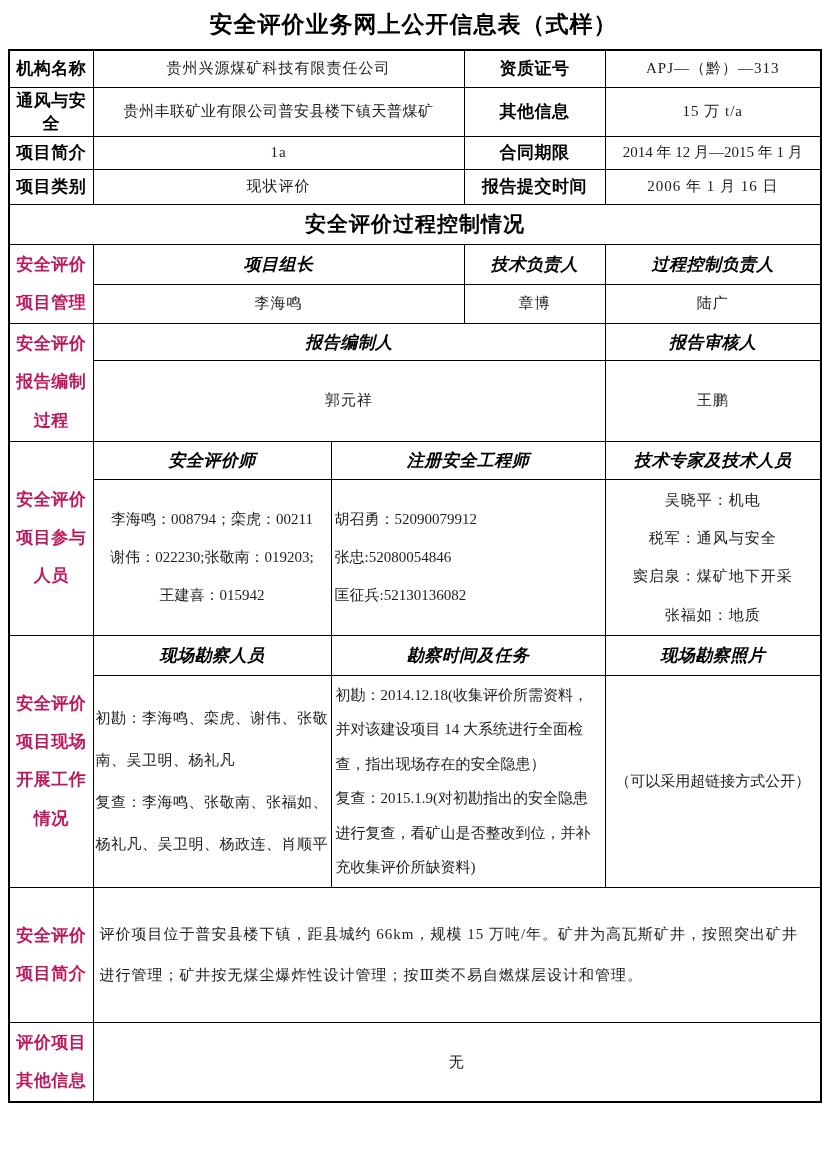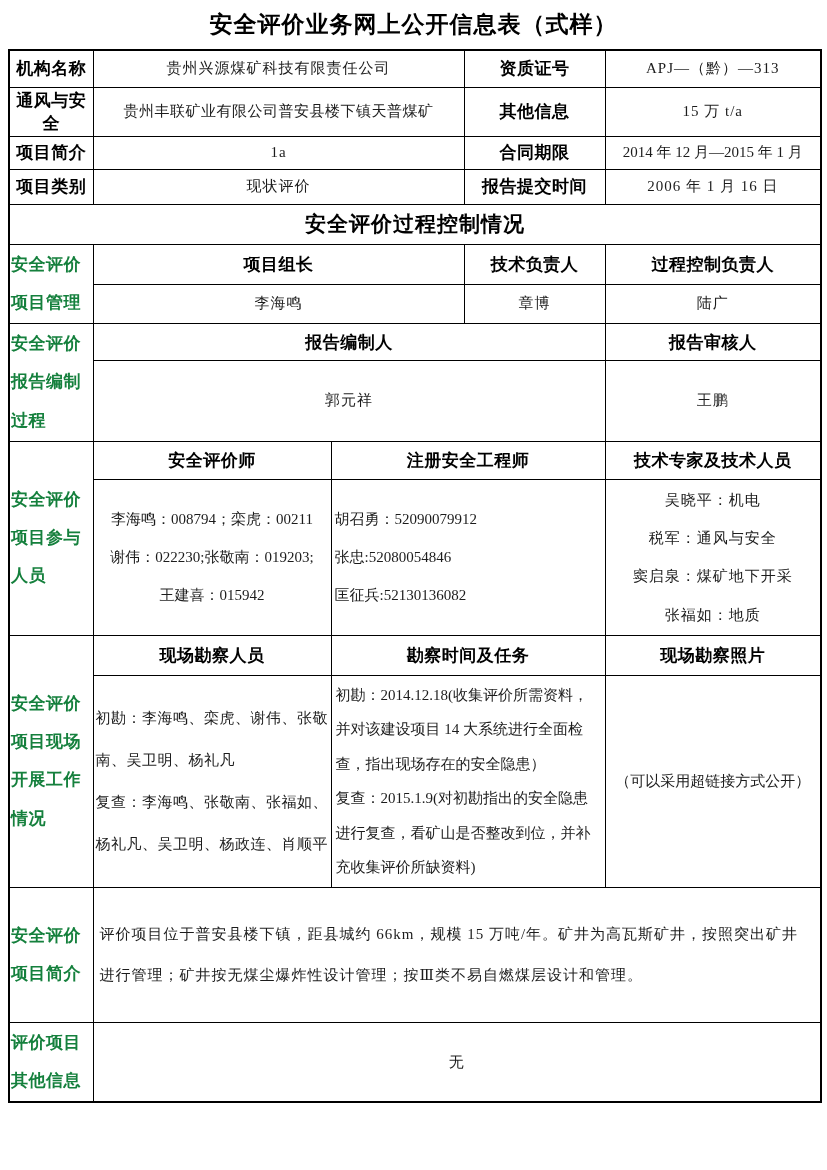--- a/index.html
+++ b/index.html
@@ -28,31 +28,31 @@
     color:#1c1c1c;
     overflow:hidden;
   }
   td.lab{
     font-family:"Liberation Sans","DejaVu Sans",sans-serif;
     font-weight:bold;text-align:center;font-size:17px;color:#000;
     letter-spacing:0.5px;padding:1px 1px;
   }
   td.stub{
     font-family:"Liberation Sans","DejaVu Sans",sans-serif;
-    font-weight:bold;font-size:17px;color:#15803d;
+    font-weight:bold;text-align:center;font-size:17px;color:#be185d;
     white-space:pre-line;line-height:2.25;letter-spacing:0.5px;padding:1px 1px;
   }
   td.val-c{text-align:center;}
   td.section{
     font-family:"Liberation Sans","DejaVu Sans",sans-serif;
     font-weight:bold;text-align:center;font-size:21px;color:#000;letter-spacing:1px;
   }
   td.colhead{
     font-family:"Liberation Sans","DejaVu Sans",sans-serif;
-    font-weight:bold;text-align:center;font-size:17px;color:#000;letter-spacing:0.5px;
+    font-weight:bold;text-align:center;font-size:17px;color:#000;letter-spacing:0.5px;font-style:italic;
   }
   td.pre{white-space:pre-line;}
   td.lh-big{line-height:2.55;}
   td.lh-people{line-height:2.8;text-align:left;padding:2px 2px;}
   td.lh-task{line-height:2.3;text-align:left;padding:2px 4px;}
   td.left{text-align:left;}
   td.intro-cell{line-height:2.75;padding:2px 6px;}
   tr.h37{height:37px;} tr.h38{height:38px;} tr.h33{height:33px;} tr.h35{height:35px;}
   tr.h40{height:40px;} tr.h36{height:36px;} tr.h80{height:80px;}
   tr.h144{height:144px;} tr.h200{height:200px;} tr.h135{height:135px;} tr.h69{height:69px;}

